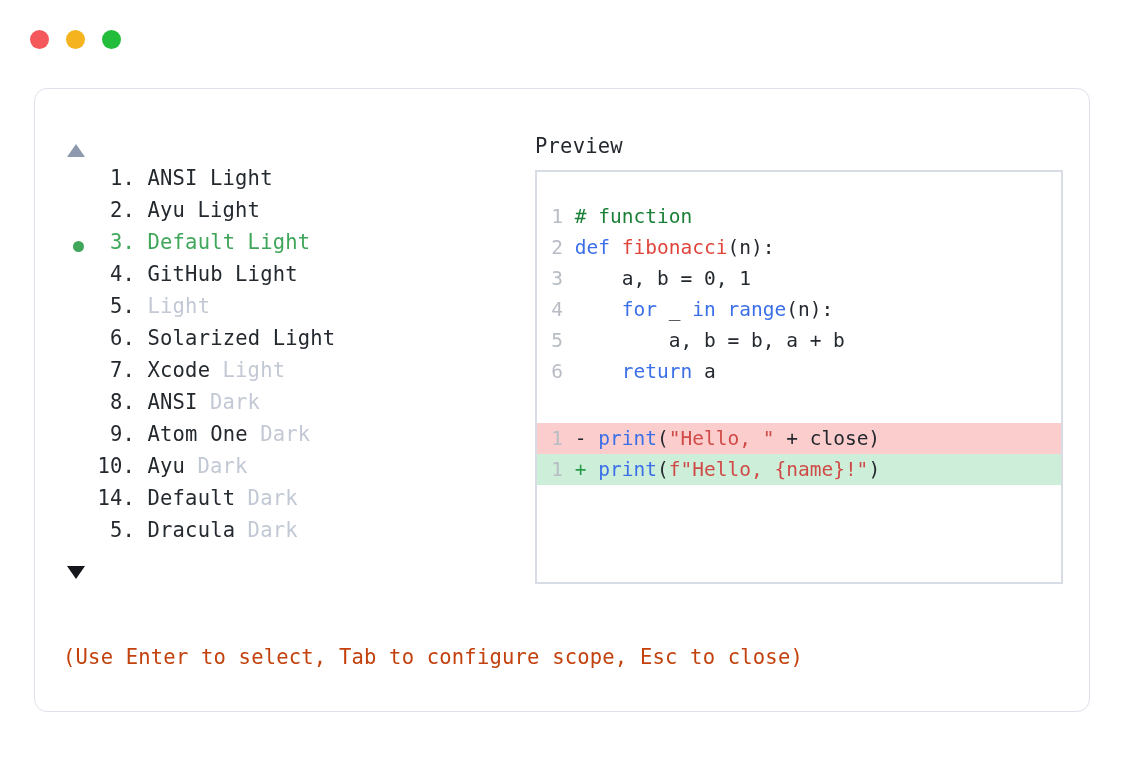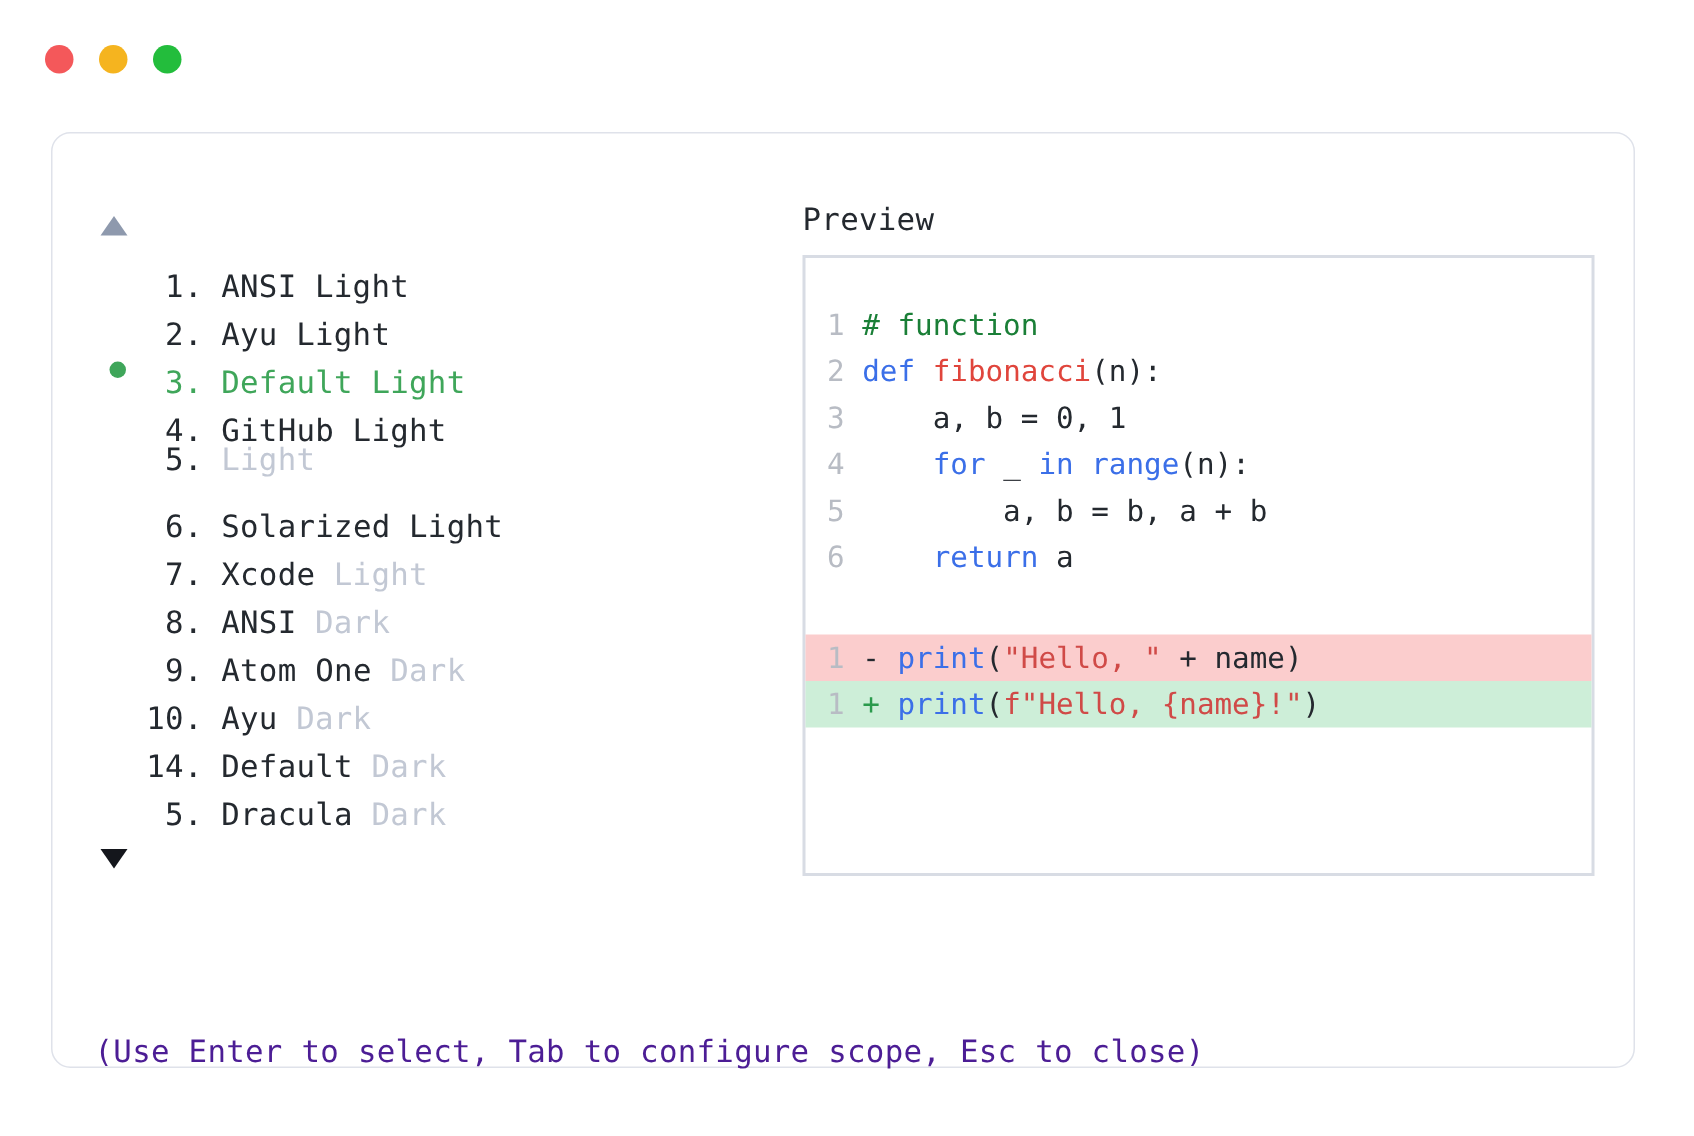--- a/index.html
+++ b/index.html
@@ -124,39 +124,38 @@
     background: #3fa65a;
     display: block;
   }
   .row-index {
     width: 2.4ch;
     text-align: right;
     flex: none;
     color: #24292f;
   }
   .row-dot-sep { color: #24292f; }
-  .row-name { color: #24292f; padding-left: 1ch; margin-top: 13px; }
+  .row-name { color: #24292f; padding-left: 1ch; }
   .row-variant { padding-left: 1ch; text-align: center; }
   .variant-muted { color: #c2c8d4; }
   .variant-plain { color: #24292f; }
   .theme-row.selected .row-index,
   .theme-row.selected .row-dot-sep,
   .theme-row.selected .row-name,
   .theme-row.selected .row-variant { color: #3fa65a; }
 
   
   .hint {
     position: absolute;
     left: 28px;
     top: 556px;
     font-size: 20.5px;
-    color: #4c1d95;
+    color: #c2410c;
     letter-spacing: 0.2px;
     white-space: pre;
-    margin-top: 44px;
   }
 
   
   .preview-box {
     position: absolute;
     left: 0px;
     top: 37px;
     width: 528px;
     height: 414px;
     box-sizing: border-box;
@@ -234,21 +233,21 @@
           <li class="theme-row"><span class="bullet-slot"></span><span class="row-index">5</span><span class="row-dot-sep">.</span><span class="row-name">Dracula</span><span class="row-variant variant-muted">Dark</span></li>
         </ul>
       <div class="arrow arrow-down" id="arrow-down"></div>
     </div>
 
     <div class="col-right">
       <div class="heading">Preview</div>
       <div class="preview-box">
         <div class="code" id="code-block"><div class="code-line"><span class="ln">1</span><span> </span><span class="tok-comment"># function</span></div><div class="code-line"><span class="ln">2</span><span> </span><span class="tok-keyword">def </span><span class="tok-func">fibonacci</span><span class="tok-plain">(n):</span></div><div class="code-line"><span class="ln">3</span><span> </span><span class="tok-plain">    a, b = </span><span class="tok-num">0</span><span class="tok-plain">, </span><span class="tok-num">1</span></div><div class="code-line"><span class="ln">4</span><span> </span><span class="tok-plain">    </span><span class="tok-keyword">for</span><span class="tok-plain"> _ </span><span class="tok-keyword">in</span><span class="tok-plain"> </span><span class="tok-builtin">range</span><span class="tok-plain">(n):</span></div><div class="code-line"><span class="ln">5</span><span> </span><span class="tok-plain">        a, b = b, a + b</span></div><div class="code-line"><span class="ln">6</span><span> </span><span class="tok-plain">    </span><span class="tok-keyword">return</span><span class="tok-plain"> a</span></div></div>
         <div class="diff-block" id="diff-block">
-            <div class="diff-line diff-del"><span class="ln">1</span><span> </span><span class="diff-sign-del">-</span><span> </span><span class="tok-builtin">print</span><span class="tok-plain">(</span><span class="tok-string">"Hello, "</span><span class="tok-plain"> + name)</span></div>
+            <div class="diff-line diff-del"><span class="ln">1</span><span> </span><span class="diff-sign-del">-</span><span> </span><span class="tok-builtin">print</span><span class="tok-plain">(</span><span class="tok-string">"Hello, "</span><span class="tok-plain"> + close)</span></div>
             <div class="diff-line diff-add"><span class="ln">1</span><span> </span><span class="diff-sign-add">+</span><span> </span><span class="tok-builtin">print</span><span class="tok-plain">(</span><span class="tok-string">f"Hello, {name}!"</span><span class="tok-plain">)</span></div>
           </div>
       </div>
     </div>
 
   </div>
 
   <div class="hint">(Use Enter to select, Tab to configure scope, Esc to close)</div>
 </div>
 

